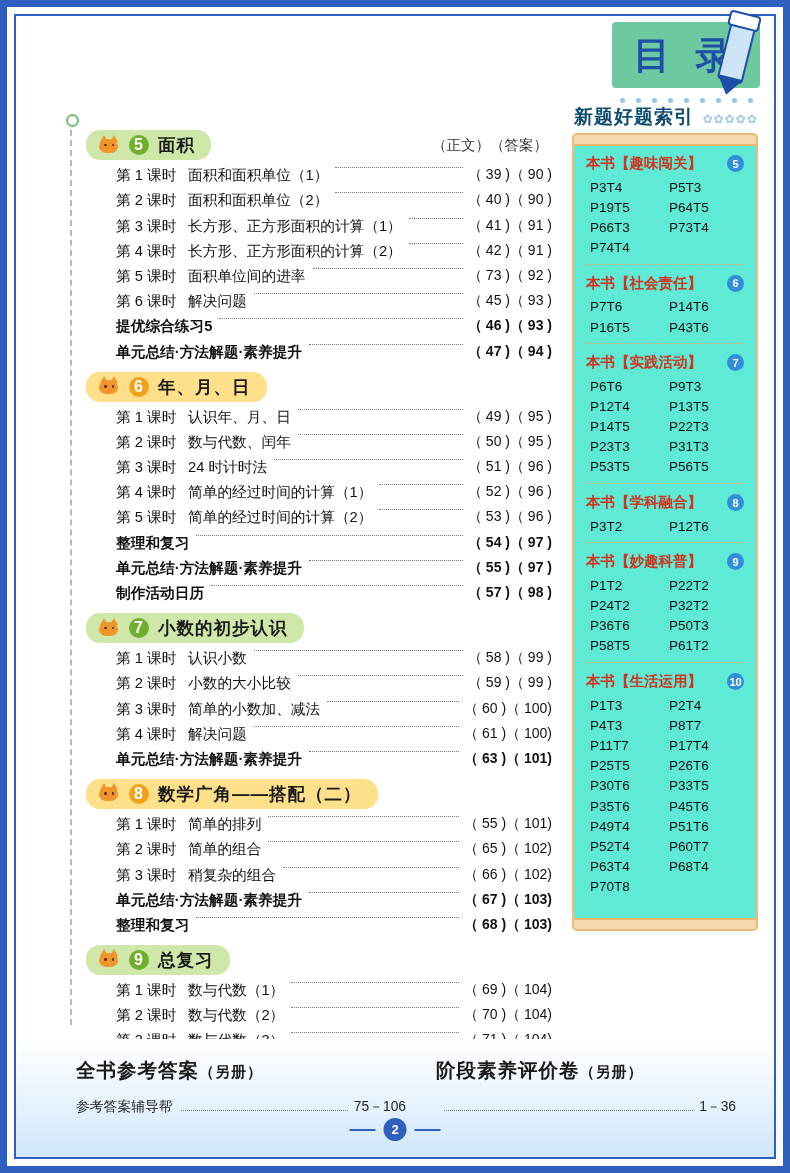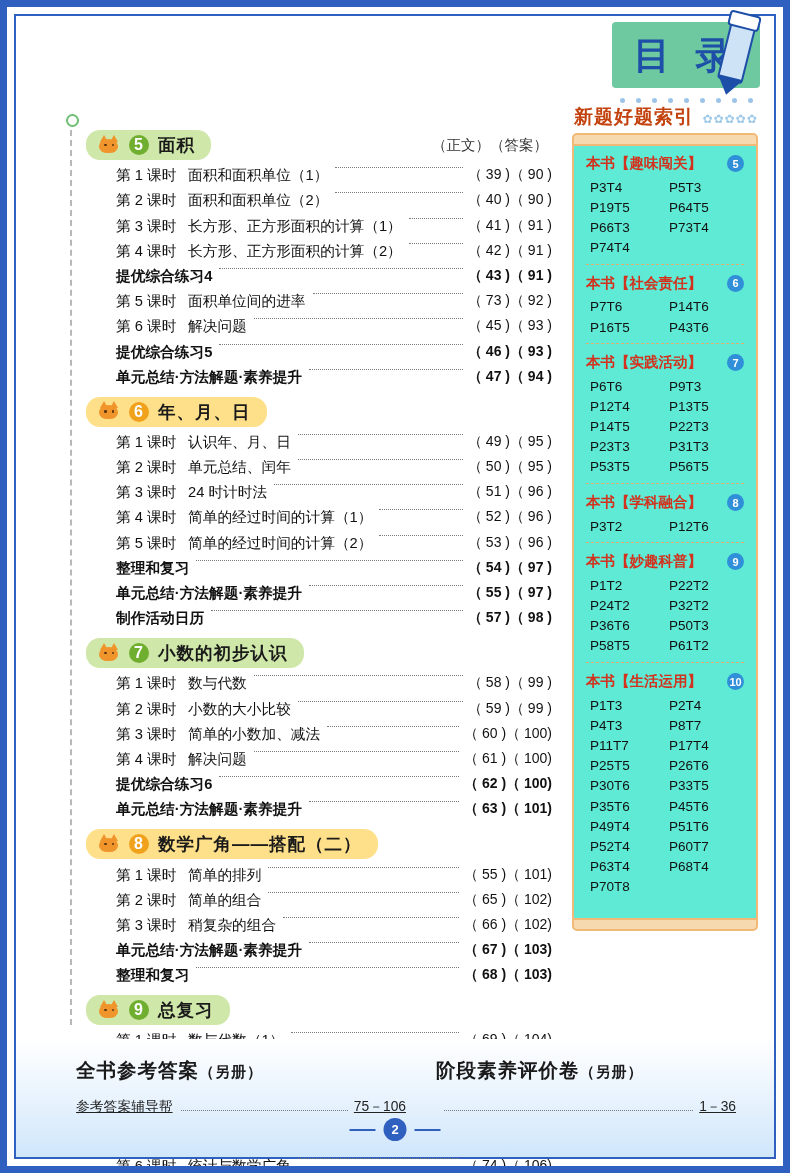--- a/index.html
+++ b/index.html
@@ -102,21 +102,21 @@
     flex:1;border-bottom:1.6px dotted #7a7a7a;margin:0 5px 4px 7px;height:1px;min-width:10px;
   }
   .row .pg{flex:none;font-size:14px;letter-spacing:0px;}
   .row.bold{font-weight:bold;}
   .row.bold .ttl{margin-left:0;}
   .row.noLead .ttl{margin-left:0;}
 
   
   .right-col{position:absolute;left:556px;top:88px;width:190px;}
   .ri-title{
-    font-size:19px;font-weight:bold;color:#c2410c;letter-spacing:1px;
+    font-size:19px;font-weight:bold;color:#0c4a6e;letter-spacing:1px;
     margin-left:2px;
   }
   .ri-emoji{font-size:12px;color:#9ec9e8;letter-spacing:1px;margin-left:4px;}
   .scroll{
     position:relative;margin-top:10px;width:186px;
     background:#5eead4;
     border:2px solid #f0b978;
     border-radius:7px;
     padding:12px 12px 16px 12px;
     box-sizing:border-box;
@@ -146,21 +146,21 @@
   
   .footer{
     position:absolute;left:0;right:0;bottom:0;height:118px;
     background:linear-gradient(180deg,#ffffff 0%,#e6f2fd 55%,#cfe6fb 100%);
     padding-left:48px;
   }
   .foot-l{position:absolute;left:60px;top:18px;}
   .foot-r{position:absolute;left:420px;top:18px;}
   .foot-h{font-size:19.5px;font-weight:bold;color:#1a1a1a;letter-spacing:1px;}
   .foot-h .small{font-size:15px;}
-  .foot-sub{display:flex;align-items:baseline;margin-top:14px;font-size:13.8px;color:#222;text-decoration:underline;}
+  .foot-sub{display:flex;align-items:baseline;margin-top:14px;font-size:13.8px;color:#222;}
   .foot-sub .dots{flex:1;border-bottom:1.6px dotted #7a7a7a;margin:0 6px 4px 8px;height:1px;}
   .foot-l .foot-sub{width:330px;}
   .foot-r .foot-sub{width:300px;margin-left:auto;}
   .pagenum{
     position:absolute;left:50%;transform:translateX(-50%);bottom:16px;
     display:flex;align-items:center;gap:8px;font-size:13px;color:#2f5fbf;
   }
   .pagenum .circle{
     width:23px;height:23px;border-radius:50%;background:#2f5fbf;color:#fff;
     display:flex;align-items:center;justify-content:center;font-size:13px;font-weight:bold;
@@ -220,24 +220,20 @@
             </div><div class="row">
               <span class="lead">第 3 课时</span>
               <span class="ttl">长方形、正方形面积的计算（1）</span>
               <span class="dots"></span>
               <span class="pg">（ 41 )（ 91 )</span>
             </div><div class="row">
               <span class="lead">第 4 课时</span>
               <span class="ttl">长方形、正方形面积的计算（2）</span>
               <span class="dots"></span>
               <span class="pg">（ 42 )（ 91 )</span>
-            </div><div class="row bold noLead">
-              <span class="ttl">提优综合练习4</span>
-              <span class="dots"></span>
-              <span class="pg">（ 43 )（ 91 )</span>
             </div><div class="row">
               <span class="lead">第 5 课时</span>
               <span class="ttl">面积单位间的进率</span>
               <span class="dots"></span>
               <span class="pg">（ 73 )（ 92 )</span>
             </div><div class="row">
               <span class="lead">第 6 课时</span>
               <span class="ttl">解决问题</span>
               <span class="dots"></span>
               <span class="pg">（ 45 )（ 93 )</span>
@@ -260,21 +256,21 @@
               </span>
               <span class="num">6</span>
               <span>年、月、日</span>
             </div><div class="row">
               <span class="lead">第 1 课时</span>
               <span class="ttl">认识年、月、日</span>
               <span class="dots"></span>
               <span class="pg">（ 49 )（ 95 )</span>
             </div><div class="row">
               <span class="lead">第 2 课时</span>
-              <span class="ttl">单元总结、闰年</span>
+              <span class="ttl">数与代数、闰年</span>
               <span class="dots"></span>
               <span class="pg">（ 50 )（ 95 )</span>
             </div><div class="row">
               <span class="lead">第 3 课时</span>
               <span class="ttl">24 时计时法</span>
               <span class="dots"></span>
               <span class="pg">（ 51 )（ 96 )</span>
             </div><div class="row">
               <span class="lead">第 4 课时</span>
               <span class="ttl">简单的经过时间的计算（1）</span>
@@ -303,42 +299,38 @@
                 <i class="ear1"></i>
                 <i class="ear2"></i>
                 <i class="head"></i>
                 <i class="e1"></i>
                 <i class="e2"></i>
               </span>
               <span class="num">7</span>
               <span>小数的初步认识</span>
             </div><div class="row">
               <span class="lead">第 1 课时</span>
-              <span class="ttl">数与代数</span>
+              <span class="ttl">认识小数</span>
               <span class="dots"></span>
               <span class="pg">（ 58 )（ 99 )</span>
             </div><div class="row">
               <span class="lead">第 2 课时</span>
               <span class="ttl">小数的大小比较</span>
               <span class="dots"></span>
               <span class="pg">（ 59 )（ 99 )</span>
             </div><div class="row">
               <span class="lead">第 3 课时</span>
               <span class="ttl">简单的小数加、减法</span>
               <span class="dots"></span>
               <span class="pg">（ 60 )（ 100)</span>
             </div><div class="row">
               <span class="lead">第 4 课时</span>
               <span class="ttl">解决问题</span>
               <span class="dots"></span>
               <span class="pg">（ 61 )（ 100)</span>
-            </div><div class="row bold noLead">
-              <span class="ttl">提优综合练习6</span>
-              <span class="dots"></span>
-              <span class="pg">（ 62 )（ 100)</span>
             </div><div class="row bold noLead">
               <span class="ttl">单元总结·方法解题·素养提升</span>
               <span class="dots"></span>
               <span class="pg">（ 63 )（ 101)</span>
             </div></div>
           <div class="unit u8"><div class="unit-head">
               <span class="cat">
                 <i class="ear1"></i>
                 <i class="ear2"></i>
                 <i class="head"></i>

